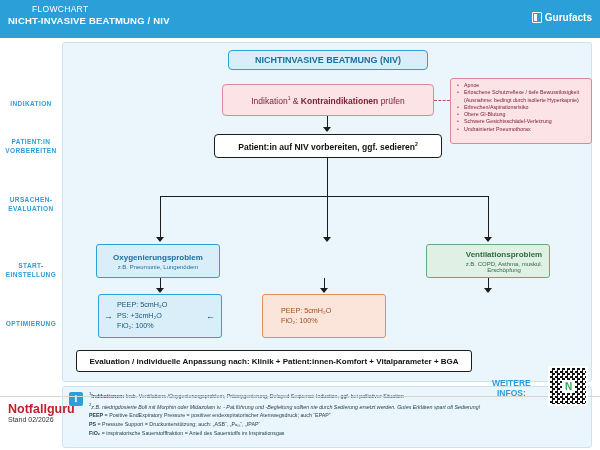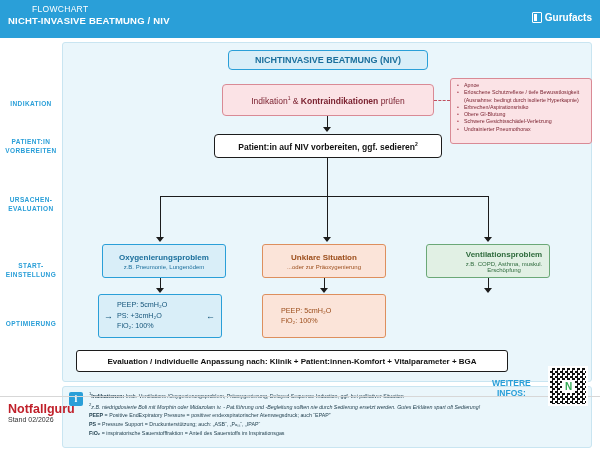--- a/index.html
+++ b/index.html
@@ -93,38 +93,38 @@
   }
 
   
   .col-head {
     position: absolute; width: 124px; height: 34px; border-radius: 3px;
     display: flex; flex-direction: column; justify-content: center; align-items: center;
     text-align: center;
   }
   .col-head .t { font-size: 8px; font-weight: bold; }
   .col-head .s { font-size: 6px; margin-top: 2px; }
-  .c1 { left: 102px; top: 206px; background: #d9eef8; border: 1.2px solid #2a9fd8; color: #1b6f9c; }
+  .c1 { left: 96px; top: 206px; background: #d9eef8; border: 1.2px solid #2a9fd8; color: #1b6f9c; }
   .c2 { left: 262px; top: 206px; background: #fbe4d9; border: 1.2px solid #dd8f5e; color: #9c4e1c; }
   .c3 { left: 426px; top: 206px; background: #e1f0e4; border: 1.2px solid #6ba877; color: #2f6b3d; padding-left: 32px; }
 
   .col-dose {
     position: absolute; width: 124px; height: 44px; border-radius: 3px;
     display: flex; flex-direction: column; justify-content: center;
     padding-left: 18px; text-align: left;
   }
   .col-dose .ln { font-size: 7.2px; font-weight: normal; line-height: 1.45; }
   .d1 { left: 98px; top: 256px; background: #d9eef8; border: 1.2px solid #2a9fd8; color: #15557a; }
   .d2 { left: 262px; top: 256px; background: #fbe4d9; border: 1.2px solid #dd8f5e; color: #9c4e1c; }
   .d3 { left: 426px; top: 256px; background: #e1f0e4; border: 1.2px solid #6ba877; color: #2f6b3d; }
   .arrow-in { position: absolute; left: 5px; top: 50%; transform: translateY(-50%); font-size: 9px; }
   .arrow-out { position: absolute; right: 6px; top: 50%; transform: translateY(-50%); font-size: 9px; }
 
   .box-eval {
-    position: absolute; left: 76px; top: 312px; width: 432px; height: 22px;
+    position: absolute; left: 76px; top: 312px; width: 396px; height: 22px;
     background: #ffffff; border: 1.4px solid #1c1c1c; border-radius: 3px;
     display: flex; justify-content: center; align-items: center;
     font-size: 8px; font-weight: bold; color: #111111;
   }
 
   
   .ln-v { position: absolute; background: #1c1c1c; width: 1.4px; }
   .ln-h { position: absolute; background: #1c1c1c; height: 1.4px; }
   .tri {
     position: absolute; width: 0; height: 0;
@@ -244,24 +244,20 @@
   <div class="ln-v" style="left:327px; top:158px; height:42px;"></div>
   <div class="ln-v" style="left:488px; top:158px; height:42px;"></div>
   <div class="tri" style="left:156px; top:199px;"></div>
   <div class="tri" style="left:323px; top:199px;"></div>
   <div class="tri" style="left:484px; top:199px;"></div>
 
   <div class="col-head c1">
     <div class="t">Oxygenierungsproblem</div>
     <div class="s">z.B. Pneumonie, Lungenödem</div>
   </div>
-  <div class="col-head c2">
-    <div class="t">Unklare Situation</div>
-    <div class="s">...oder zur Präoxygenierung</div>
-  </div>
   <div class="col-head c3">
     <div class="t">Ventilationsproblem</div>
     <div class="s">z.B. COPD, Asthma, muskul. Erschöpfung</div>
   </div>
 
   <div class="ln-v" style="left:160px; top:240px; height:11px;"></div>
   <div class="tri" style="left:156px; top:250px;"></div>
   <div class="ln-v" style="left:324px; top:240px; height:11px;"></div>
   <div class="tri" style="left:320px; top:250px;"></div>
   <div class="ln-v" style="left:488px; top:240px; height:11px;"></div>

